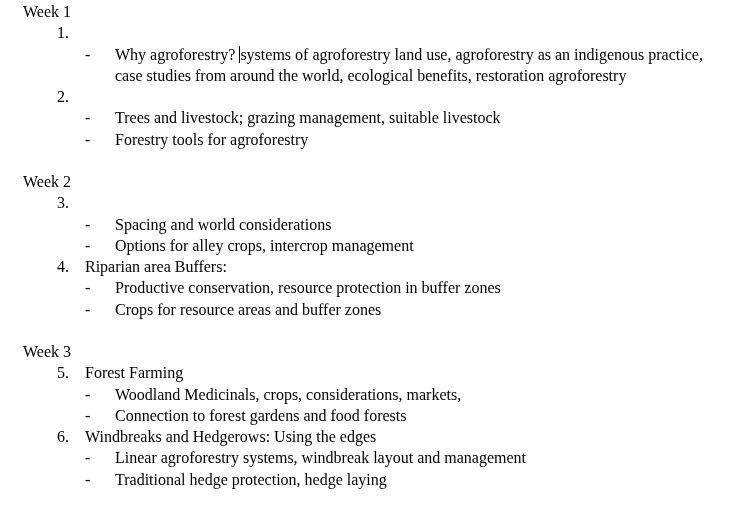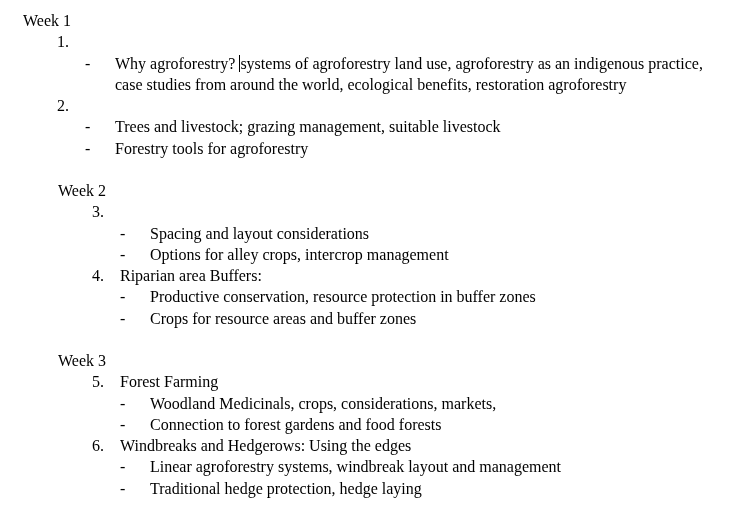--- a/index.html
+++ b/index.html
@@ -3,22 +3,22 @@
 <meta charset="utf-8">
 <style>
   html, body { margin: 0; padding: 0; }
   body {
     width: 745px; height: 527px;
     background: #ffffff; color: #000000;
     font-family: "Liberation Serif", "DejaVu Serif", serif;
     font-size: 16px; line-height: 21.25px;
     overflow: hidden;
   }
-  #doc { padding: 10px 0 0 23px; }
-  .week-block + .week-block { margin-top: 21.25px; margin-left: 35px; }
+  #doc { padding: 1px 0 0 23px; }
+  .week-block + .week-block { margin-top: 21.25px; }
   .week-label { white-space: nowrap; }
   .item-row { display: flex; margin-left: 34px; }
   .item-number { flex: 0 0 28px; width: 28px; }
   .item-title { white-space: nowrap; }
   .subitem-row { display: flex; margin-left: 62px; }
   .subitem-bullet { flex: 0 0 30px; width: 30px; }
   .subitem-text { width: 603px; max-width: 603px; }
   .caret {
     display: inline-block;
     width: 1px; height: 17px;
@@ -51,21 +51,21 @@
         <span class="subitem-text">Forestry tools for agroforestry</span>
       </div>
     </div>
     <div class="week-block">
       <div class="week-label">Week 2</div>
       <div class="item-row">
         <span class="item-number">3.</span>
       </div>
       <div class="subitem-row">
         <span class="subitem-bullet">-</span>
-        <span class="subitem-text">Spacing and layout considerations</span>
+        <span class="subitem-text">Spacing and world considerations</span>
       </div>
       <div class="subitem-row">
         <span class="subitem-bullet">-</span>
         <span class="subitem-text">Options for alley crops, intercrop management</span>
       </div>
       <div class="item-row">
         <span class="item-number">4.</span>
         <span class="item-title">Riparian area Buffers:</span>
       </div>
       <div class="subitem-row">

